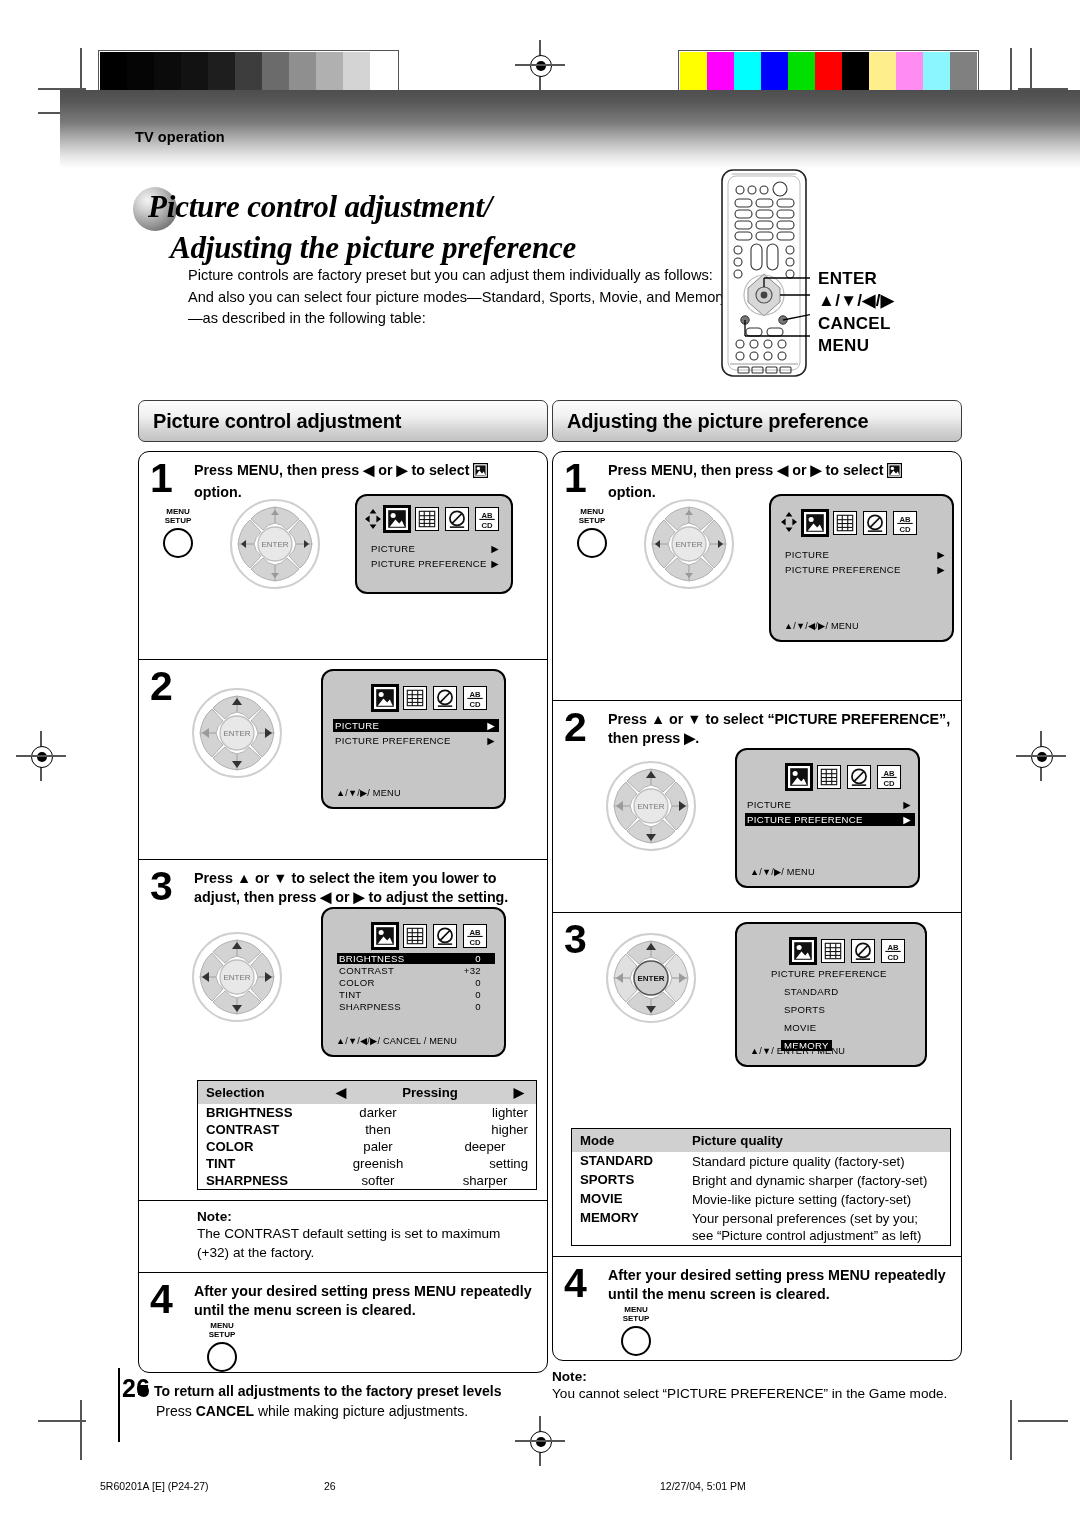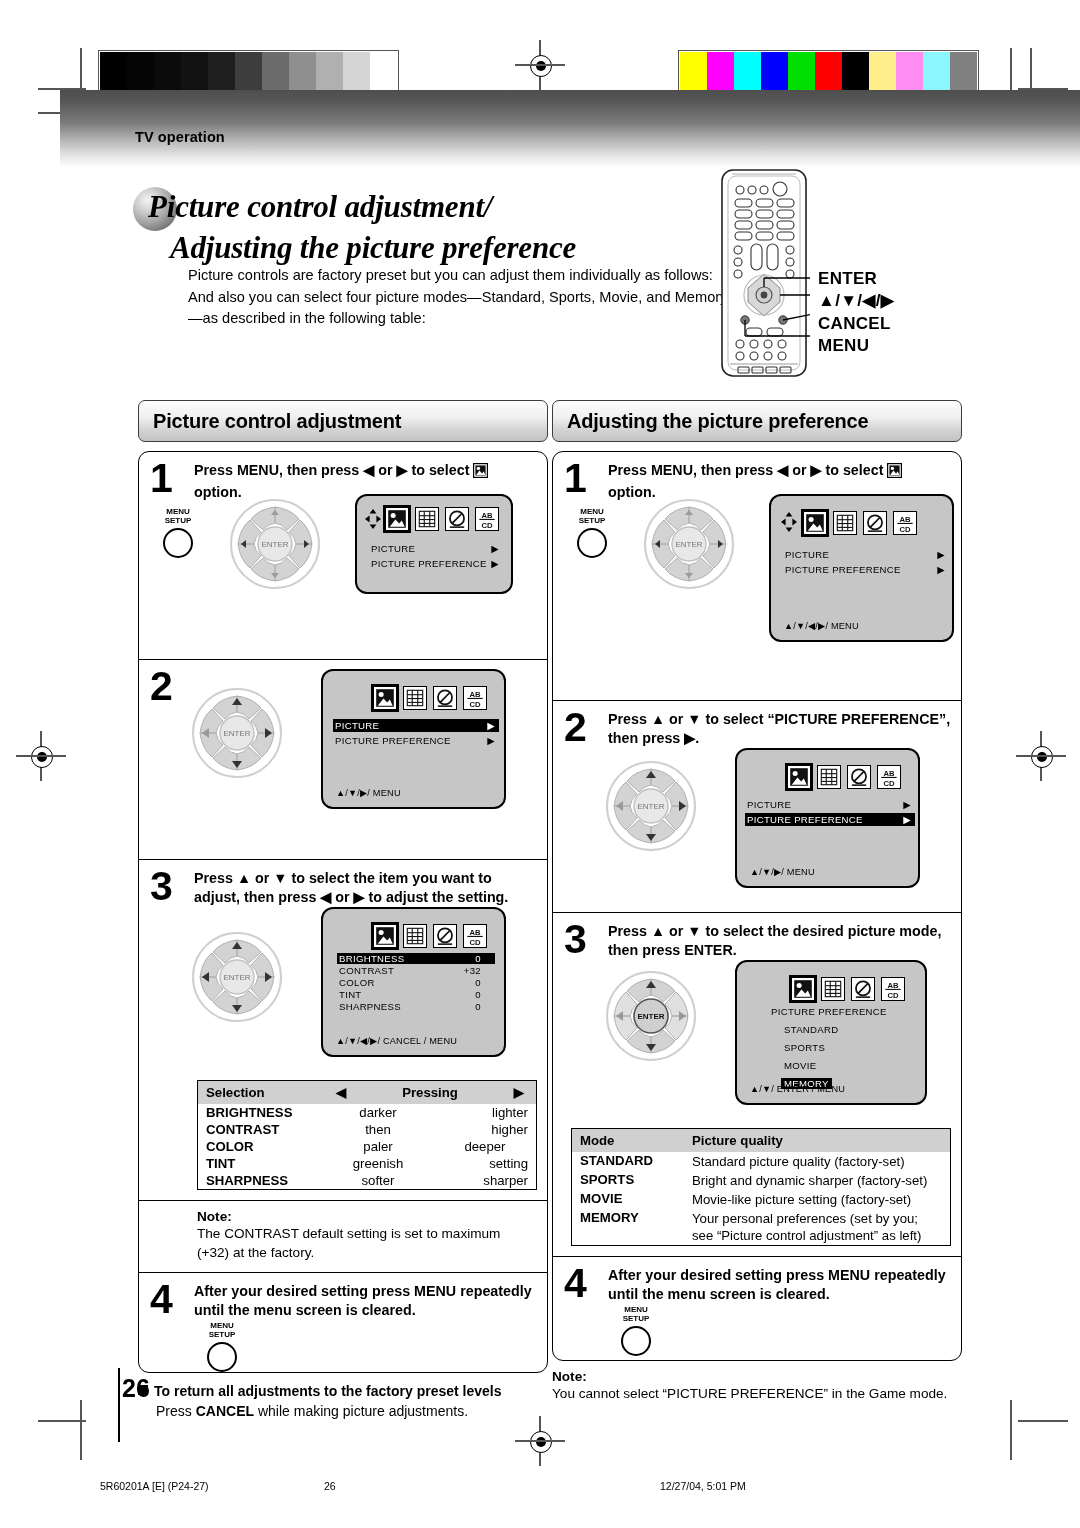--- a/index.html
+++ b/index.html
@@ -395,21 +395,21 @@
                   <span>▶</span>
                 </div>
               </div>
             <div class="osd-foot">▲/▼/▶/ MENU</div>
           </div>
         </div>
       </div>
 
       <div class="step" style="height:215px;">
         <div class="stepnum">3</div>
-        <div class="steptext">Press ▲ or ▼ to select the item you want to adjust, then press ◀ or ▶ to adjust the setting.</div>
+        <div class="steptext">Press ▲ or ▼ to select the item you lower to adjust, then press ◀ or ▶ to adjust the setting.</div>
         <div class="row" style="height:160px;">
           <div style="position:absolute;left:42px;top:24px;">
             <svg width="92" height="92" viewBox="0 0 92 92">
                 <circle cx="46" cy="46" r="44" fill="none" stroke="#cfcfcf" stroke-width="2"></circle>
               <path d="M46 9 q16 2 24 12 l-12 11 q-5 -6 -12 -7 z M46 9 q-16 2 -24 12 l12 11 q5 -6 12 -7 z" fill="#d3d3d3" stroke="#b0b0b0" stroke-width="1"></path>
               <path d="M83 46 q-2 16 -12 24 l-11 -12 q6 -5 7 -12 z M83 46 q-2 -16 -12 -24 l-11 12 q6 5 7 12 z" fill="#d3d3d3" stroke="#b0b0b0" stroke-width="1"></path>
               <path d="M46 83 q16 -2 24 -12 l-12 -11 q-5 6 -12 7 z M46 83 q-16 -2 -24 -12 l12 -11 q5 6 12 7 z" fill="#d3d3d3" stroke="#b0b0b0" stroke-width="1"></path>
               <path d="M9 46 q2 16 12 24 l11 -12 q-6 -5 -7 -12 z M9 46 q2 -16 12 -24 l11 12 q-6 5 -7 12 z" fill="#d3d3d3" stroke="#b0b0b0" stroke-width="1"></path>
               <circle cx="46" cy="46" r="17" fill="#e8e8e8" stroke="#c0c0c0" stroke-width="1.4"></circle>
               <text x="46" y="49" font-size="8" text-anchor="middle" fill="#777" font-family="Liberation Sans, sans-serif">ENTER</text>
@@ -503,21 +503,21 @@
                 <td style="text-align:center;width:86px;">deeper</td>
               </tr>
               <tr>
                 <td style="font-weight:bold;">TINT</td>
                 <td style="text-align:center;width:96px;">greenish</td>
                 <td style="text-align:right;width:86px;">setting</td>
               </tr>
               <tr>
                 <td style="font-weight:bold;">SHARPNESS</td>
                 <td style="text-align:center;width:96px;">softer</td>
-                <td style="text-align:right;width:86px;">sharper</td>
+                <td style="text-align:center;width:86px;">sharper</td>
               </tr>
             </tbody>
         </table>
       </div>
 
       <div style="padding:8px 12px 10px 58px;border-top:1.5px solid #000;">
         <div class="note-t">Note:</div>
         <div class="note-b">The CONTRAST default setting is set to maximum (+32) at the factory.</div>
       </div>
 
@@ -685,21 +685,20 @@
                   <span>▶</span>
                 </div>
               </div>
             <div class="osd-foot">▲/▼/▶/ MENU</div>
           </div>
         </div>
       </div>
 
       <div class="step" style="height:212px;">
         <div class="stepnum">3</div>
-        <div class="steptext">Press ▲ or ▼ to select the desired picture mode, then press ENTER.</div>
         <div class="row" style="height:158px;">
           <div style="position:absolute;left:42px;top:10px;">
             <svg width="92" height="92" viewBox="0 0 92 92">
                 <circle cx="46" cy="46" r="44" fill="none" stroke="#cfcfcf" stroke-width="2"></circle>
               <path d="M46 9 q16 2 24 12 l-12 11 q-5 -6 -12 -7 z M46 9 q-16 2 -24 12 l12 11 q5 -6 12 -7 z" fill="#d3d3d3" stroke="#b0b0b0" stroke-width="1"></path>
               <path d="M83 46 q-2 16 -12 24 l-11 -12 q6 -5 7 -12 z M83 46 q-2 -16 -12 -24 l-11 12 q6 5 7 12 z" fill="#e0e0e0" stroke="#b0b0b0" stroke-width="1"></path>
               <path d="M46 83 q16 -2 24 -12 l-12 -11 q-5 6 -12 7 z M46 83 q-16 -2 -24 -12 l12 -11 q5 6 12 7 z" fill="#d3d3d3" stroke="#b0b0b0" stroke-width="1"></path>
               <path d="M9 46 q2 16 12 24 l11 -12 q-6 -5 -7 -12 z M9 46 q2 -16 12 -24 l11 12 q-6 5 -7 12 z" fill="#e0e0e0" stroke="#b0b0b0" stroke-width="1"></path>
               <circle cx="46" cy="46" r="17" fill="#cfcfcf" stroke="#555" stroke-width="1.6"></circle>
               <text x="46" y="49" font-size="8" text-anchor="middle" fill="#111" font-family="Liberation Sans, sans-serif" font-weight="bold">ENTER</text>

